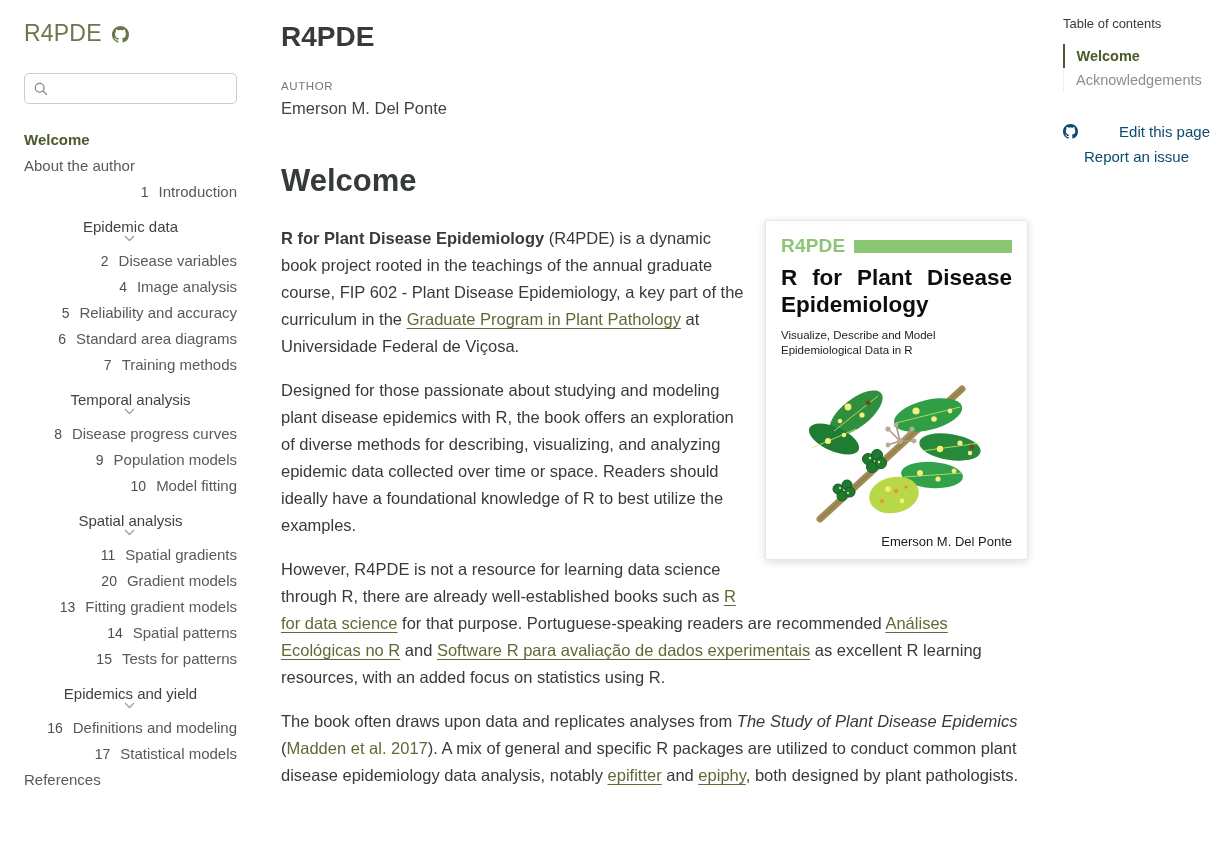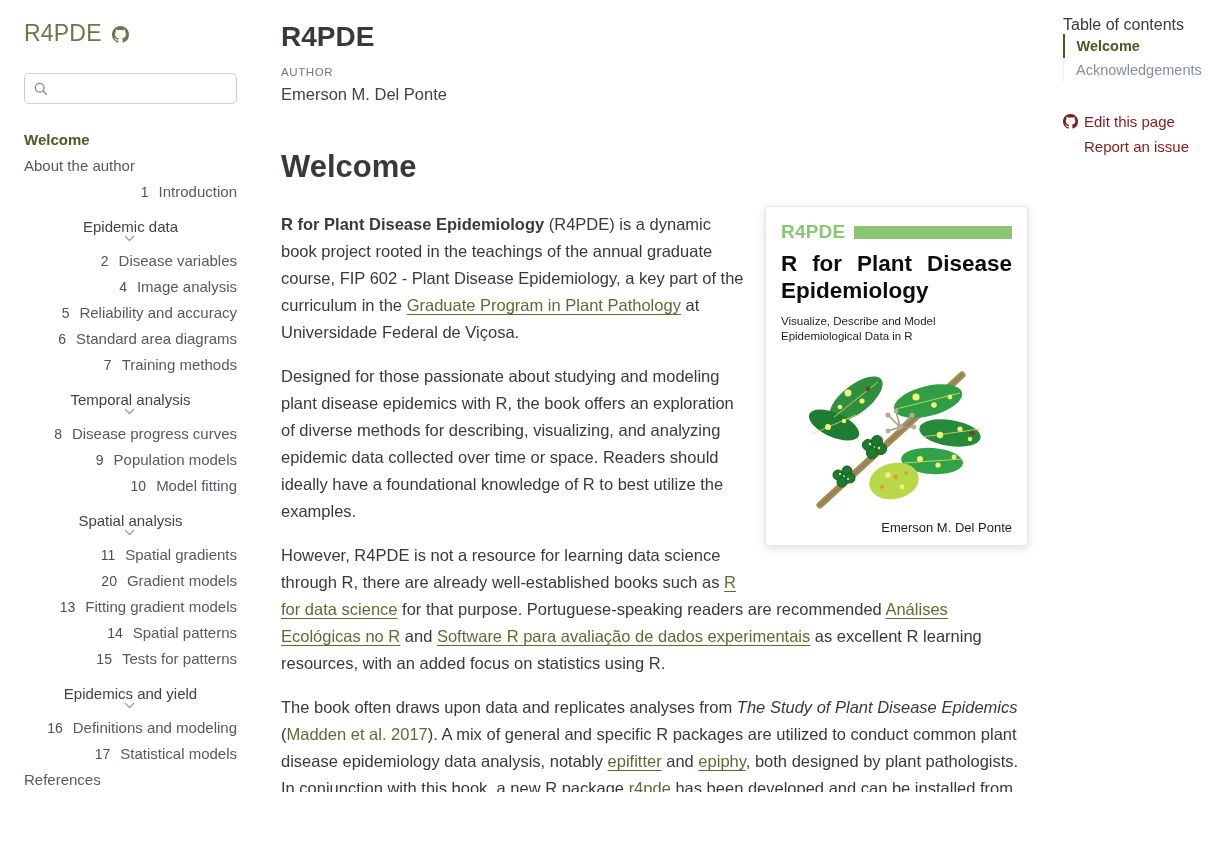--- a/index.html
+++ b/index.html
@@ -30,21 +30,21 @@
   .nav-link.active { color: #4a5a28; font-weight: 700; }
   .nav-section-title { display: flex; align-items: center; justify-content: space-between; padding: 5px 0; margin-top: 9px; color: #3f4347; flex-direction: column; }
   .nav-section-title .chev { color: #9aa0a5; display: inline-flex; margin-right: 2px; }
   .nav-chapter { display: block; padding: 4.5px 0; color: #545a5f; text-align: right; }
   .nav-chapter .num { margin-right: 10px; font-size: 14px; color: #4b5054; }
   .nav-chapter.indent { padding-left: 9px; }
 
   
   .main { padding: 0 20px; overflow: hidden; }
   .book-title { font-size: 28px; font-weight: 700; margin: 21px 0 0; color: #373a3c; }
-  .author-label { margin-top: 13px; font-size: 11.5px; color: #75787b; letter-spacing: .6px; }
+  .author-label { margin-top: 27px; font-size: 11.5px; color: #75787b; letter-spacing: .6px; }
   .author-name { margin-top: 7px; font-size: 16.5px; color: #404346; }
   .page-title { font-size: 31px; font-weight: 700; margin: 45px 0 0; color: #373a3c; }
   .main p { font-size: 16.5px; line-height: 27px; margin: 0 0 17px 0; }
   .main p:first-of-type { margin-top: 26px; }
   .main a.link { color: #5c6b35; text-decoration: underline; text-underline-offset: 3px; }
   .main a.cite { color: #5c6b35; }
 
   
   .cover {
     float: right; width: 263px; height: 340px; margin: 21px 0 24px 20px;
@@ -57,26 +57,26 @@
   .cover-brand { color: #8cc674; font-weight: 800; font-size: 19px; letter-spacing: .2px; }
   .cover-bar { flex: 1; height: 13px; background: #8cc674; }
   .cover-title { margin-top: 7px; font-weight: 800; font-size: 22.5px; color: #0d0d0d; line-height: 1.22; }
   .cover-title .justify { display: flex; justify-content: space-between; }
   .cover-sub { margin-top: 9px; font-size: 11.5px; line-height: 1.35; color: #1c1c1c; }
   .cover-art { margin: 4px auto 0; display: block; }
   .cover-author { margin-top: auto; text-align: right; font-size: 13px; color: #1c1c1c; }
 
   
   .toc { padding: 16px 10px 0 15px; font-size: 14.5px; }
-  .toc-heading { color: #373a3c; font-size: 16px; }
+  .toc-heading { color: #373a3c; font-size: 13px; margin-bottom: 13px; }
   .toc-list { border-left: 1px solid #eceef0; }
   .toc-item { display: block; padding: 4px 0 4px 12px; color: #878f96; }
   .toc-item.active { border-left: 2px solid #4a5a28; margin-left: -1.5px; color: #4a5a28; font-weight: 700; }
   .toc-tools { margin-top: 27px; color: #3d454d; font-size: 15px; }
-  .toc-tool { display: flex; align-items: center; gap: 6px; padding: 4px 0; color: #7f1d1d; }
+  .toc-tool { display: flex; align-items: center; gap: 6px; padding: 4px 0; color: #0c4a6e; justify-content: space-between; }
   .toc-tool .gh { display: inline-flex; }
   .toc-tool.no-icon { padding-left: 21px; }
 </style>
 </head>
 <body>
 
 <div class="page">
 
   <aside class="sidebar">
     <div class="brand-row">

